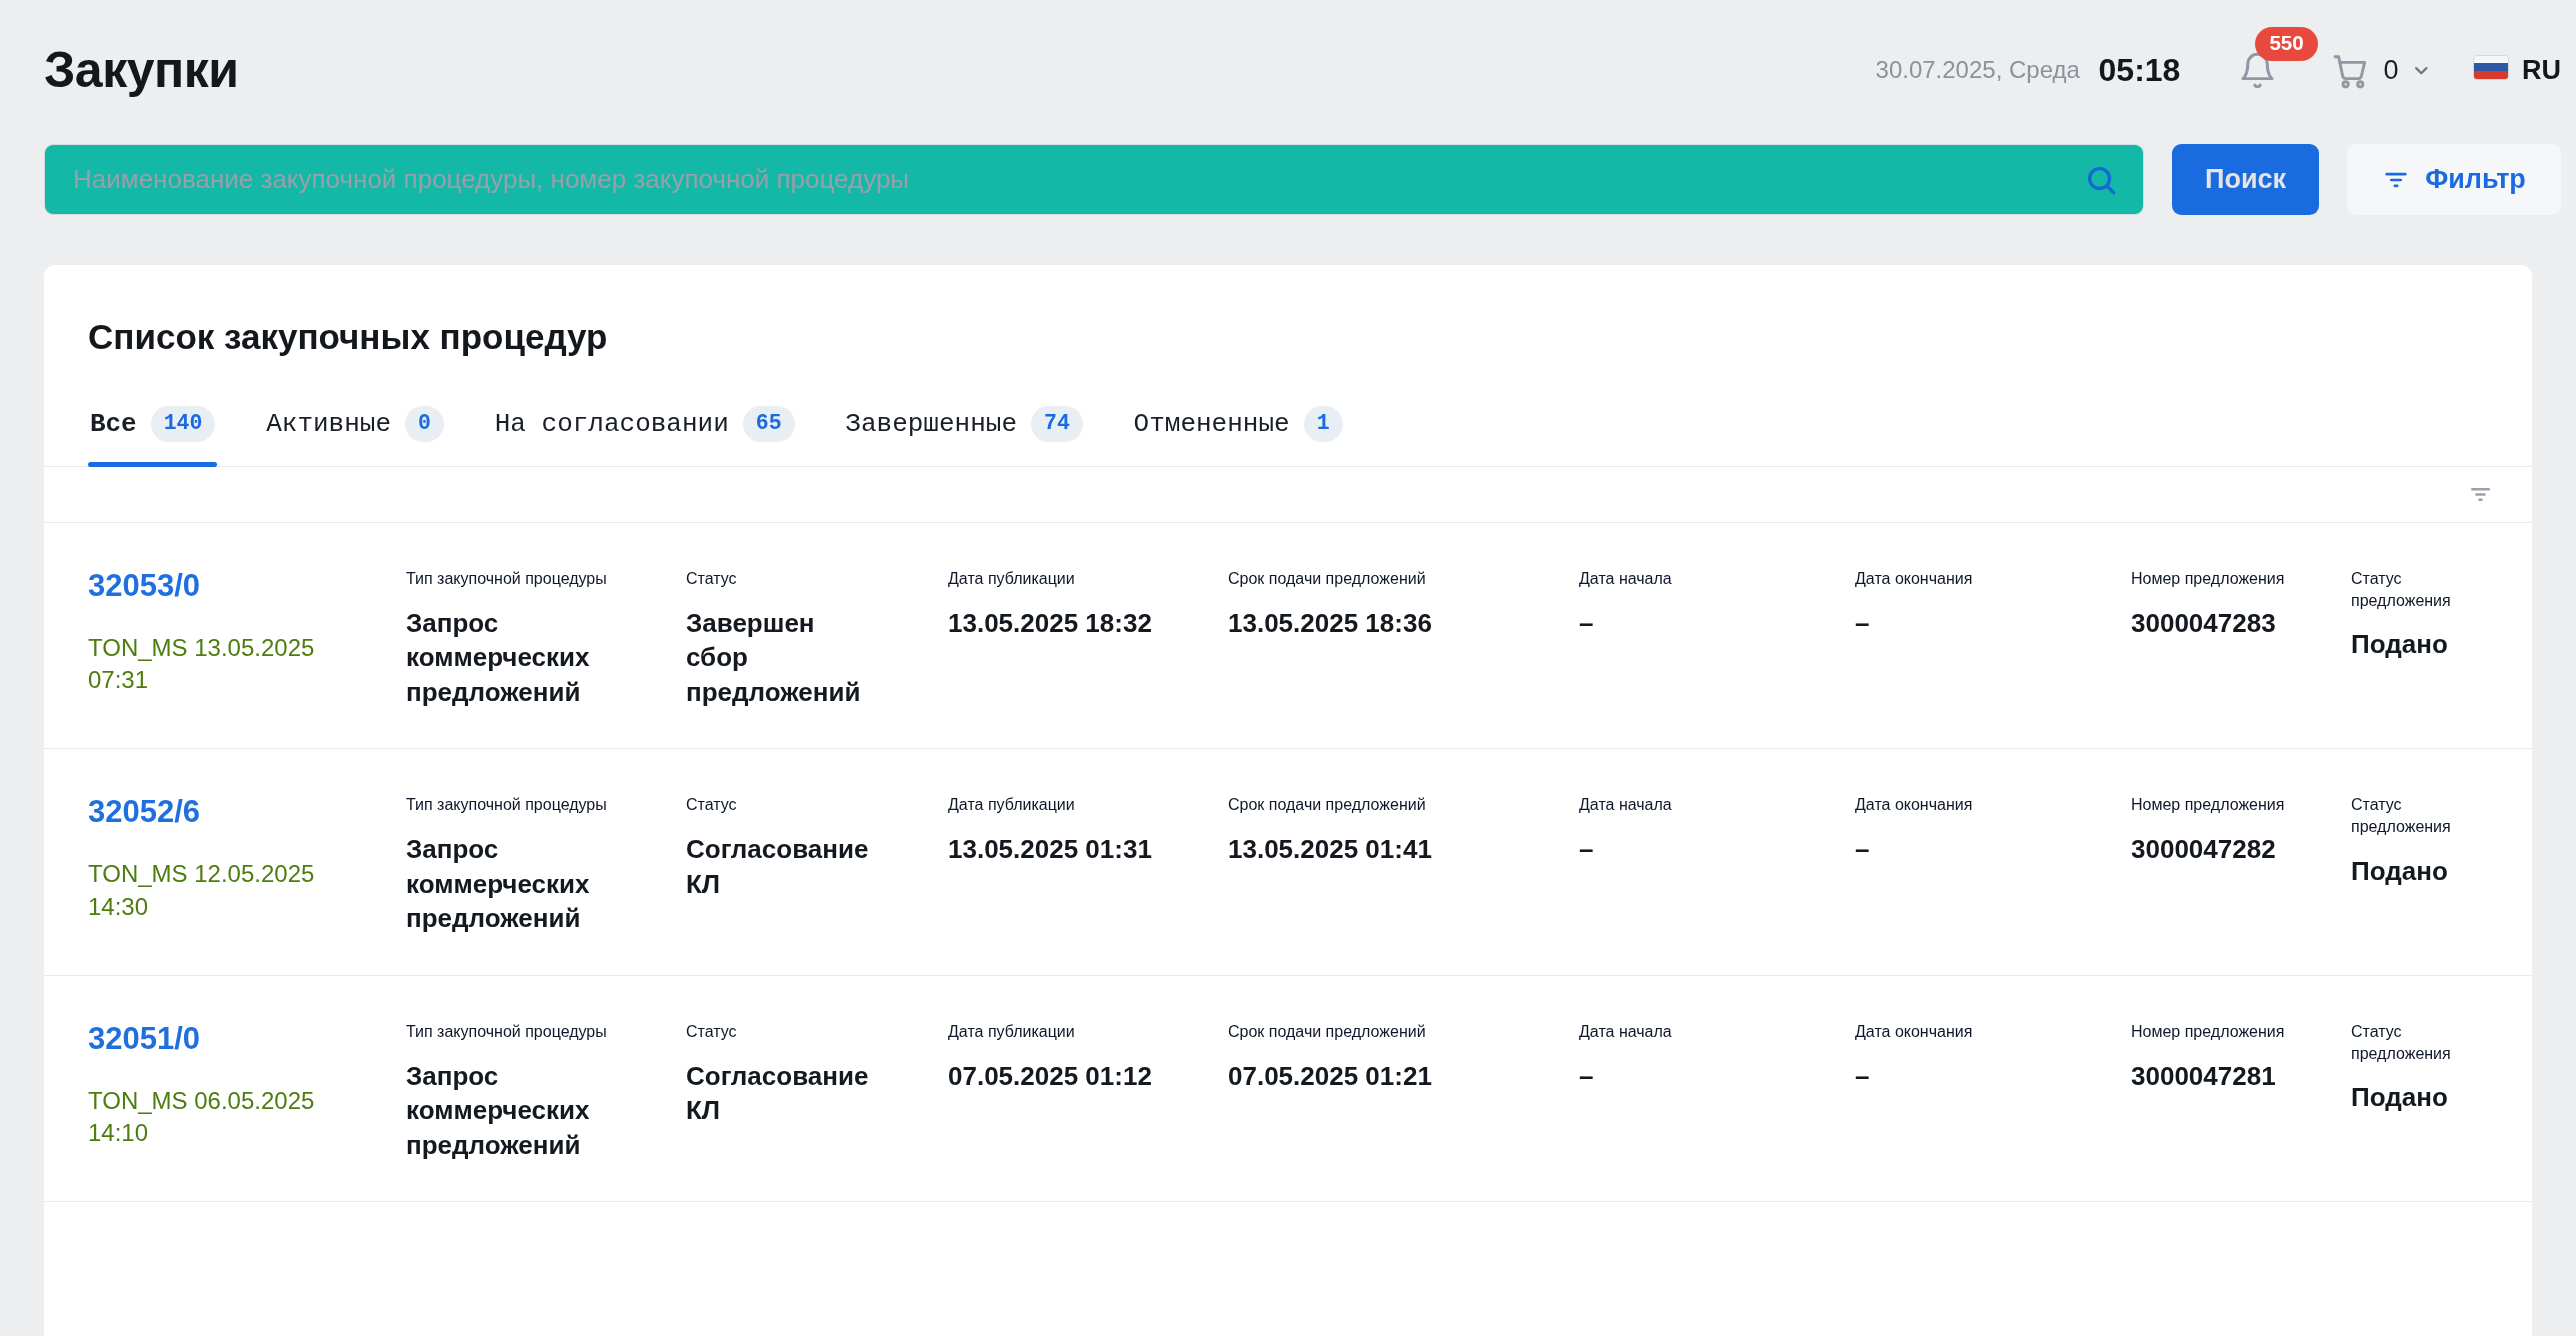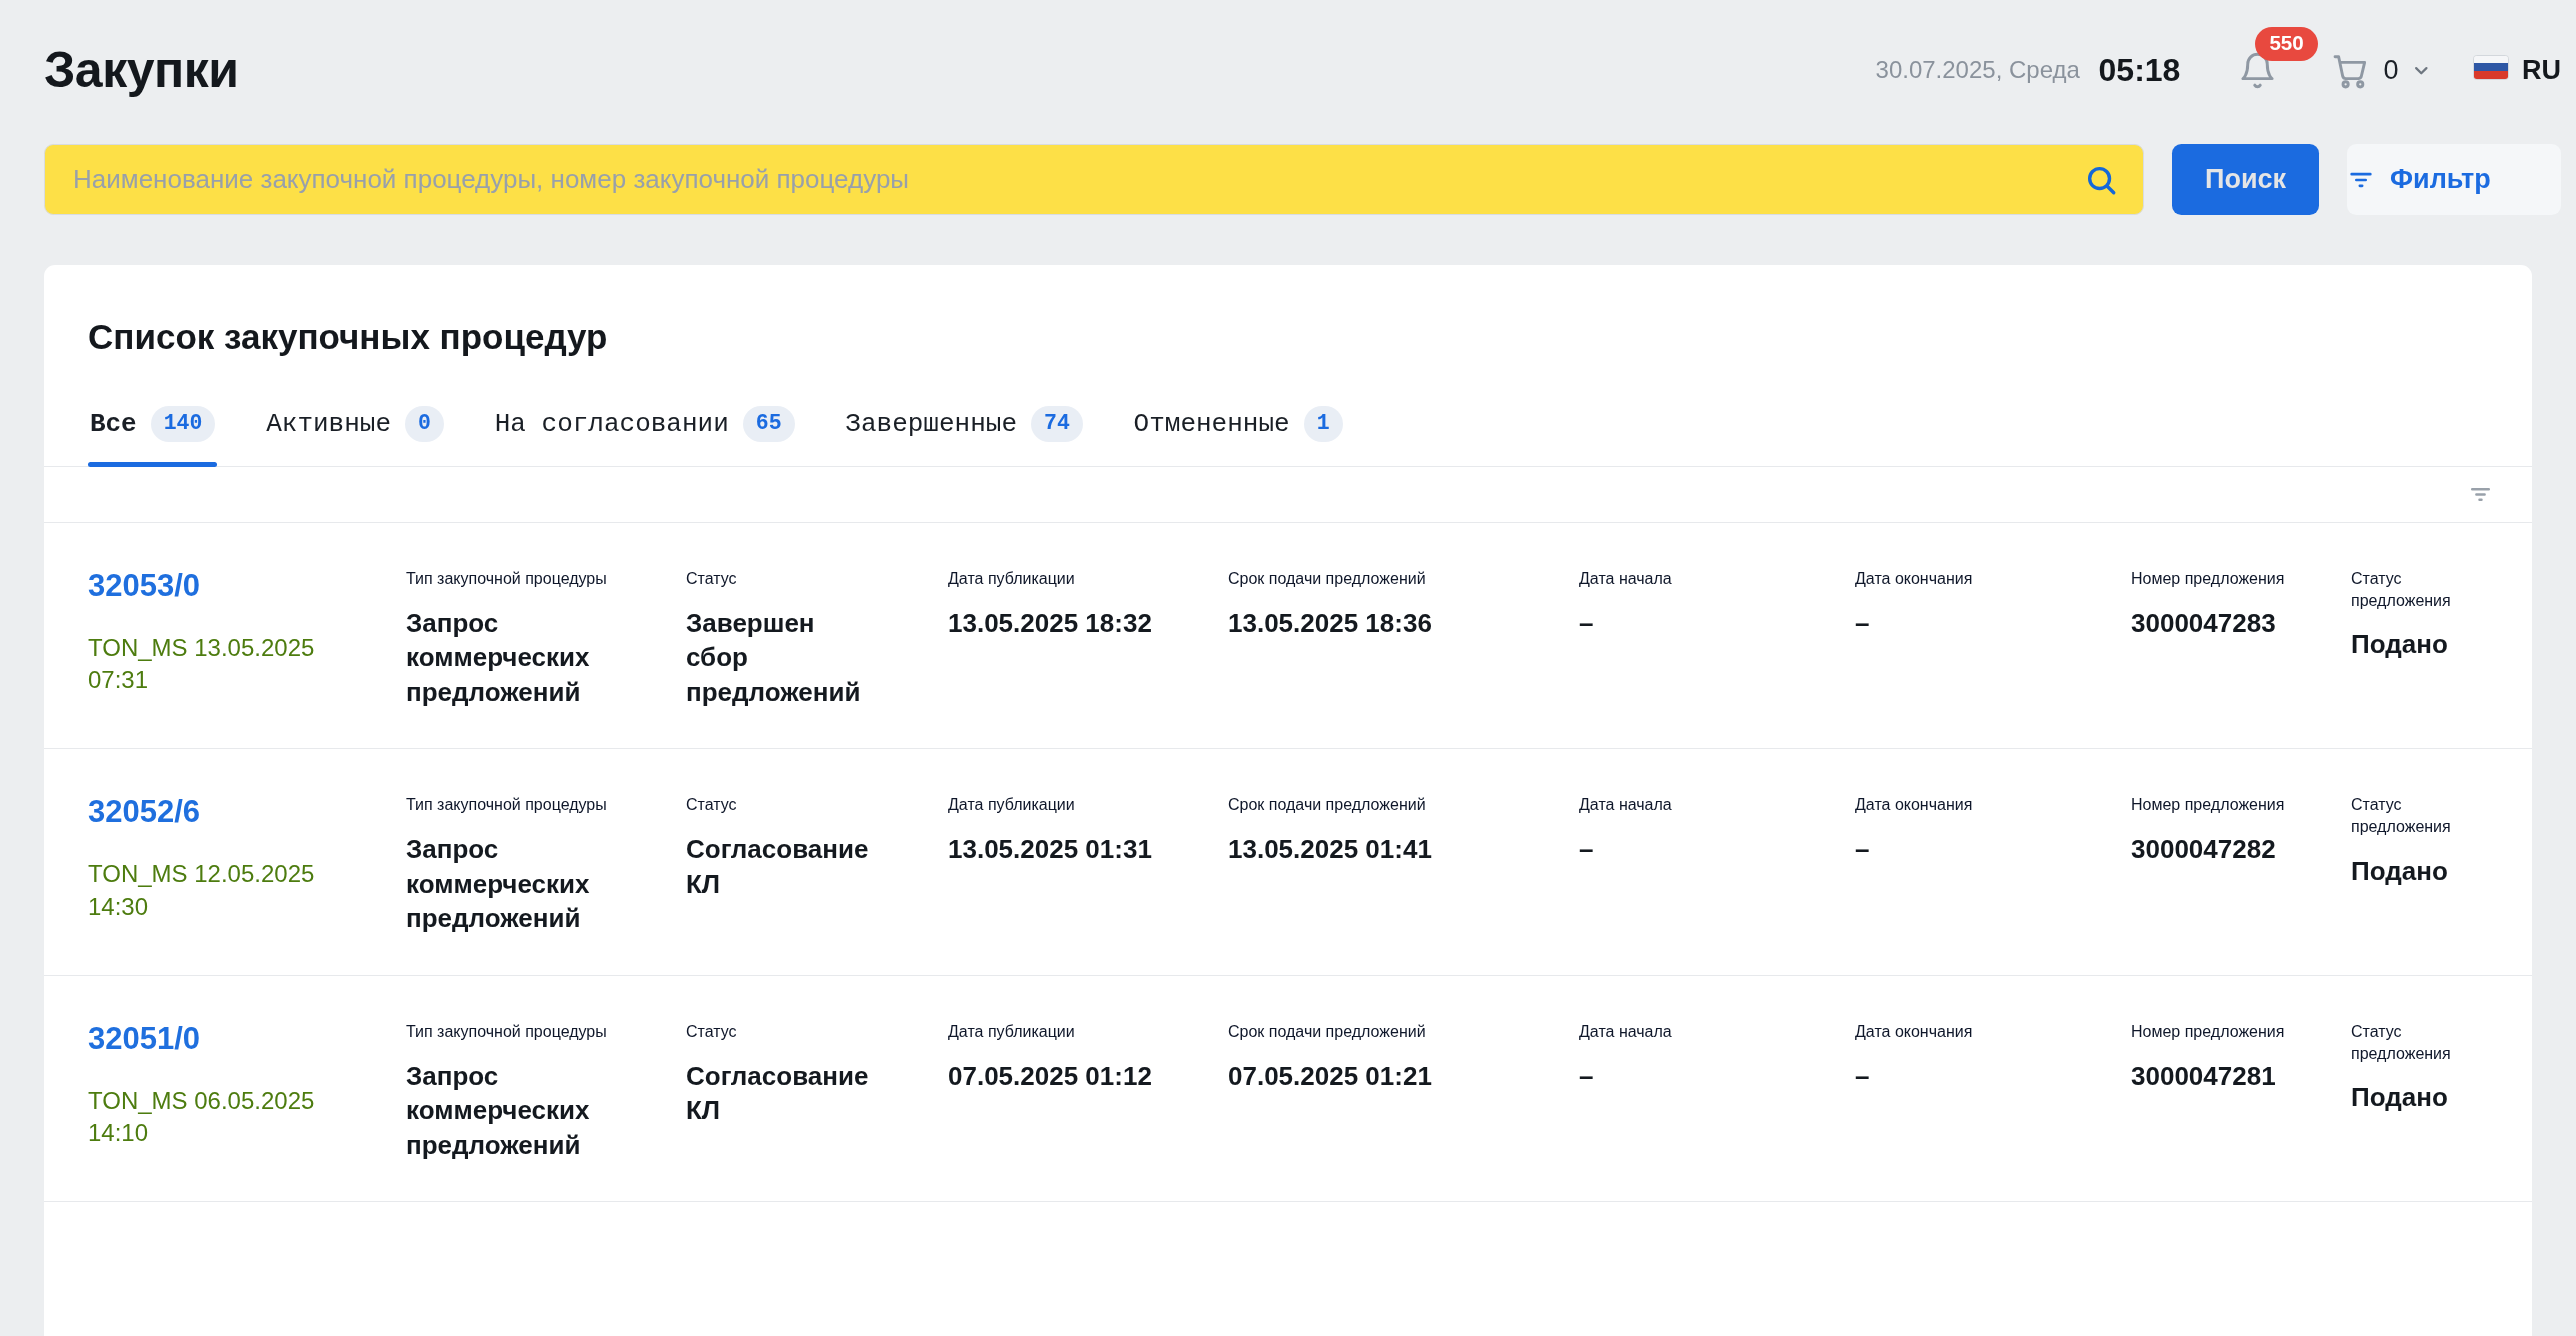--- a/index.html
+++ b/index.html
@@ -36,41 +36,41 @@
   .flag i { flex: 1; display: block; }
   .flag .f-w { background: #F5F6F8; }
   .flag .f-b { background: #2E57A5; }
   .flag .f-r { background: #D93A2B; }
   .lang-label { font-size: 27px; font-weight: 700; color: #14181D; }
 
   
   .search-row { display: flex; gap: 28px; margin: 45px 15px 0 44px; }
   .search-box { flex: 1; position: relative; }
   .search-input {
-    width: 100%; height: 71px; background: #fde047;
+    width: 100%; height: 71px; background: #14b8a6;
     border: 0.9px solid #D8DCE1; border-radius: 9.3px;
     padding: 0 90px 0 28px; font-size: 26px; color: #1A1F26;
     font-family: "Liberation Sans", sans-serif; outline: none;
   }
   .search-input::placeholder { color: #98A0AB; }
   .search-glass {
     position: absolute; right: 26px; top: 50%; transform: translateY(-50%);
     cursor: pointer; display: block;
   }
   .btn-primary {
     width: 147px; height: 71px; flex: 0 0 auto;
     background: #1B6BE0; color: #e5e5e5; border: none; border-radius: 9.3px;
     font-size: 27px; font-weight: 600; cursor: pointer;
     font-family: "Liberation Sans", sans-serif;
   }
   .btn-light {
     width: 214px; height: 71px; flex: 0 0 auto;
     background: #F5F7F9; color: #1B6BE0; border: none; border-radius: 9.3px;
     font-size: 27px; font-weight: 600; cursor: pointer;
-    display: flex; align-items: center; justify-content: flex-start; gap: 15px;
+    display: flex; align-items: center; justify-content: center; gap: 15px;
     font-family: "Liberation Sans", sans-serif;
   }
 
   
   .card {
     margin: 50px 44px 0 44px; background: #fff; border-radius: 11.2px;
     min-height: 1122px;
   }
   .card-title { font-size: 35px; font-weight: 700; color: #14181D; padding: 52px 44px 0; }
 

